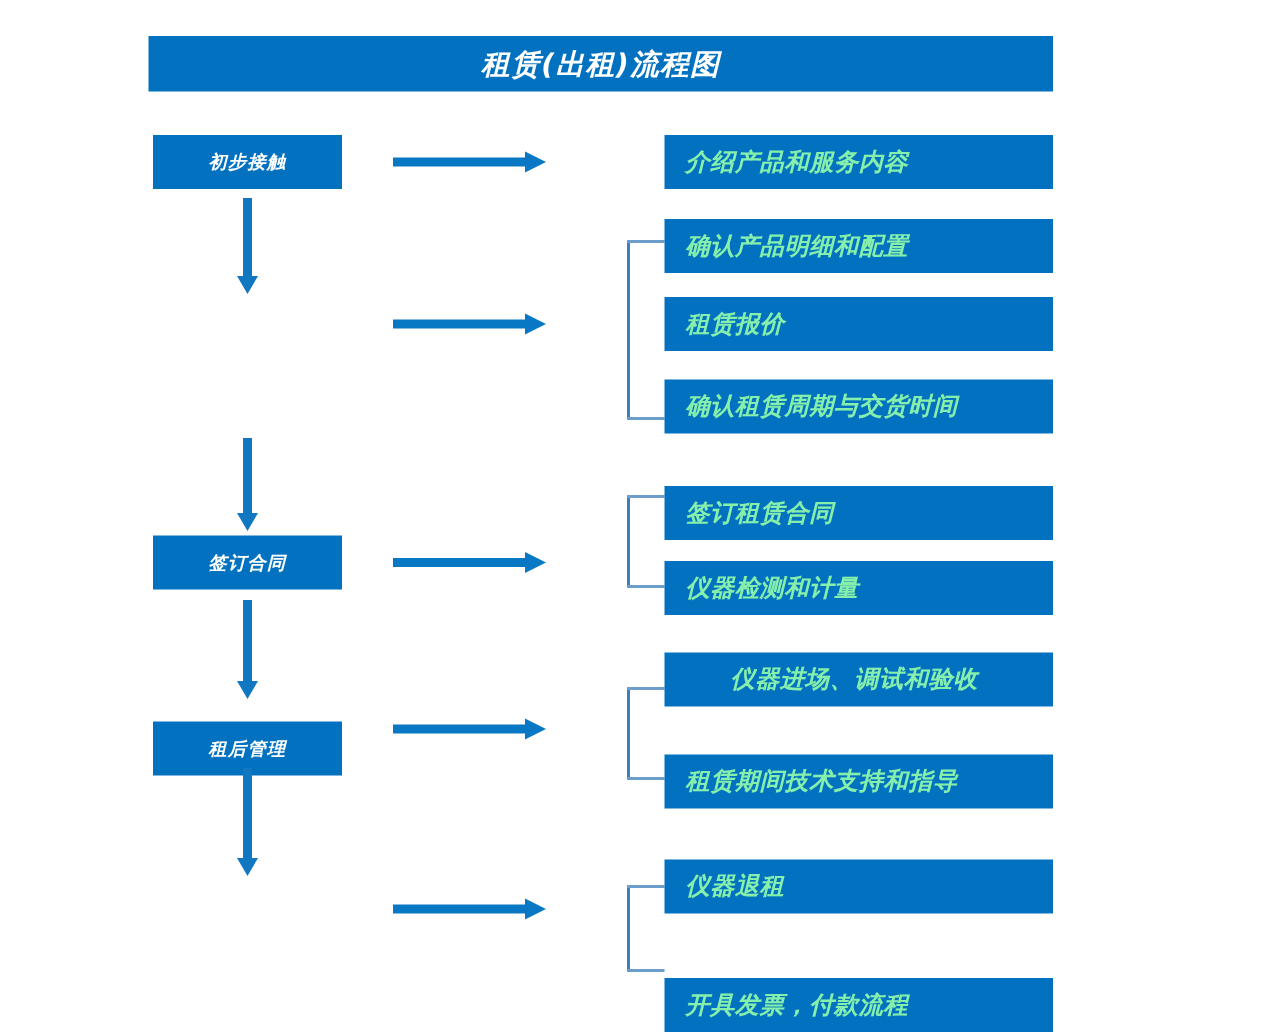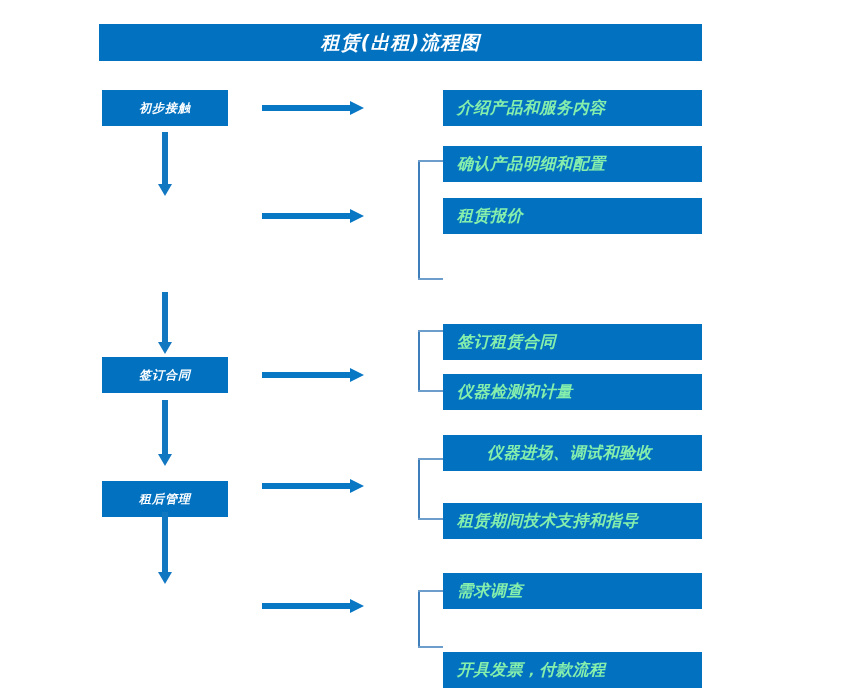--- a/index.html
+++ b/index.html
@@ -226,26 +226,27 @@
     <div class="tip tip-top"></div>
     <div class="tip tip-bot"></div>
   </div>
 
   <div class="detail-box" style="top:78px;">介绍产品和服务内容</div>
 
   <div class="detail-box" style="top:134px;">确认产品明细和配置</div>
 
   <div class="detail-box" style="top:186px;">租赁报价</div>
 
+  <div class="detail-box" style="top:241px;">确认租赁周期与交货时间</div>
 
   <div class="detail-box" style="top:312px;">签订租赁合同</div>
 
   <div class="detail-box" style="top:362px;">仪器检测和计量</div>
 
   <div class="detail-box" style="top:423px;padding-left:44px;">仪器进场、调试和验收</div>
 
   <div class="detail-box" style="top:491px;">租赁期间技术支持和指导</div>
 
-  <div class="detail-box" style="top:561px;">需求调查</div>
+  <div class="detail-box" style="top:561px;">仪器退租</div>
 
   <div class="detail-box" style="top:611px;margin-top:29px;">开具发票，付款流程</div>
 
 </div>
 
 </body></html>

